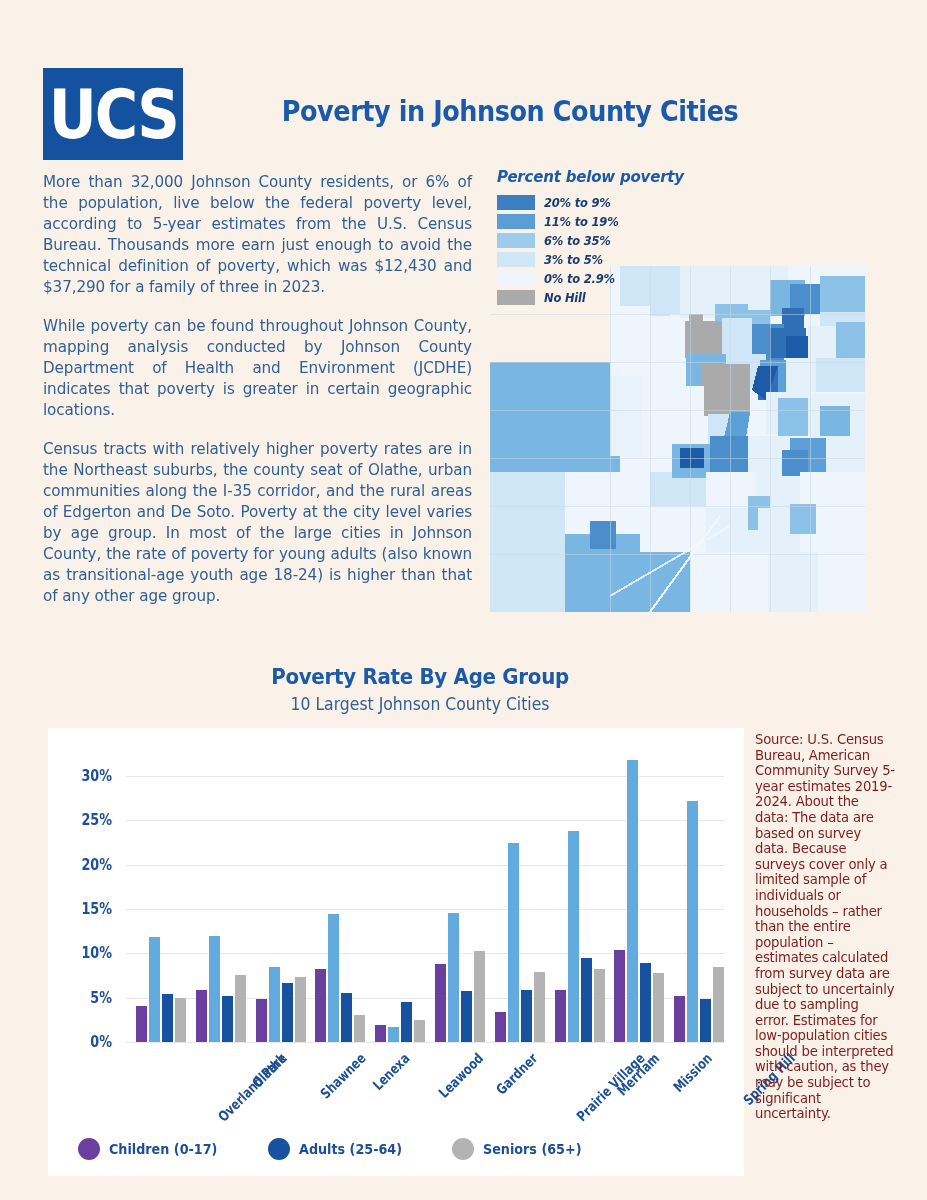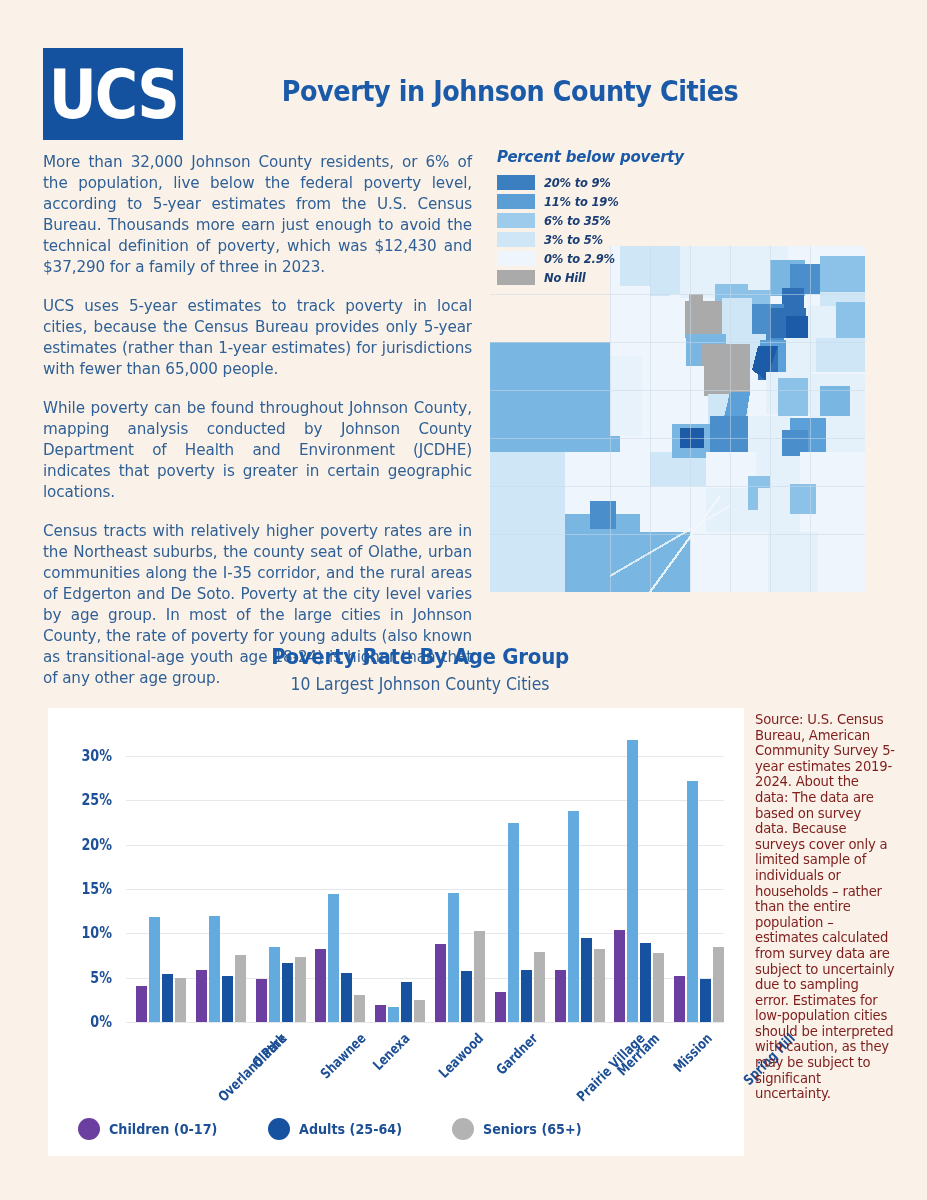--- a/index.html
+++ b/index.html
@@ -2,21 +2,21 @@
 <html><head>
 <meta charset="utf-8">
 <style>
   * { box-sizing: border-box; margin: 0; padding: 0; }
   html, body {
     width: 927px; height: 1200px;
     background: #faf2e8;
     font-family: "Liberation Sans", sans-serif;
     overflow: hidden;
   }
-  .page { position: relative; width: 927px; height: 1160px; background: #faf2e8; }
+  .page { position: relative; width: 927px; height: 1160px; background: #faf2e8; margin-top: 20px; }
 
   
   .logo {
     position: absolute; left: 43px; top: 48px;
     width: 140px; height: 92px;
     background: #14529f;
     display: flex; align-items: center; justify-content: center;
   }
   .logo-text {
     color: #ffffff;
@@ -160,21 +160,20 @@
 
 <div class="page">
 
   <div class="logo">
     <span class="logo-text">UCS</span>
   </div>
   <div class="main-title">Poverty in Johnson County Cities</div>
 
   <div class="body-col">
     <p class="para">More than 32,000 Johnson County residents, or 6% of the population, live below the federal poverty level, according to 5-year estimates from the U.S. Census Bureau. Thousands more earn just enough to avoid the technical definition of poverty, which was $12,430 and $37,290 for a family of three in 2023.</p>
-    <p class="para">UCS uses 5-year estimates to track poverty in local cities, because the Census Bureau provides only 5-year estimates (rather than 1-year estimates) for jurisdictions with fewer than 65,000 people.</p>
     <p class="para">While poverty can be found throughout Johnson County, mapping analysis conducted by Johnson County Department of Health and Environment (JCDHE) indicates that poverty is greater in certain geographic locations.</p>
     <p class="para">Census tracts with relatively higher poverty rates are in the Northeast suburbs, the county seat of Olathe, urban communities along the I-35 corridor, and the rural areas of Edgerton and De Soto. Poverty at the city level varies by age group. In most of the large cities in Johnson County, the rate of poverty for young adults (also known as transitional-age youth age 18-24) is higher than that of any other age group.</p>
   </div>
 
   <div class="map-wrap">
     <svg width="375" height="346" viewBox="0 0 375 346">
       <rect x="0" y="0" width="375" height="346" fill="#faf2e8"></rect>
       <g shape-rendering="crispEdges">
 
         <rect x="120" y="0" width="255" height="346" fill="#eef5fc"></rect>

